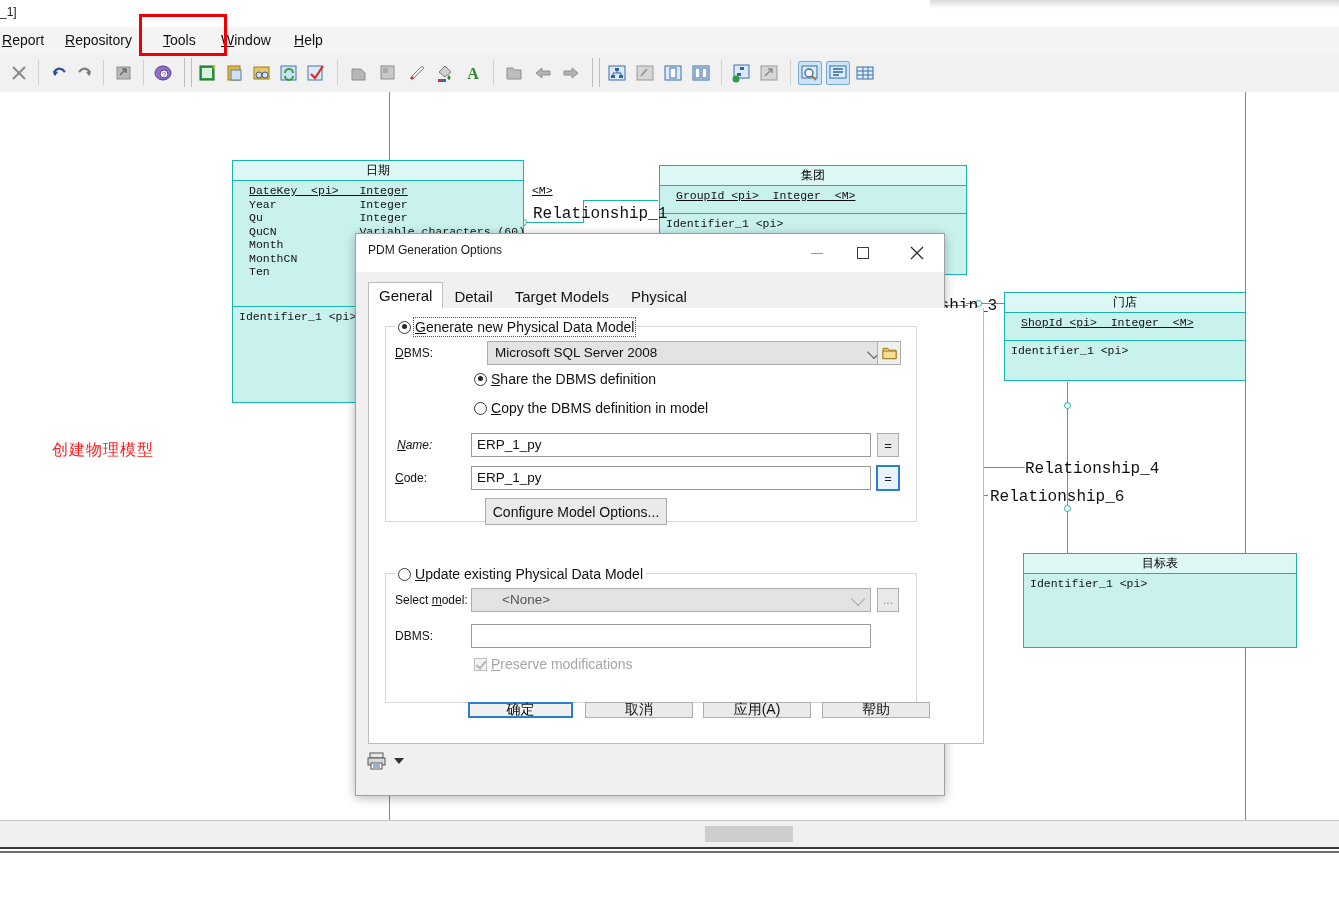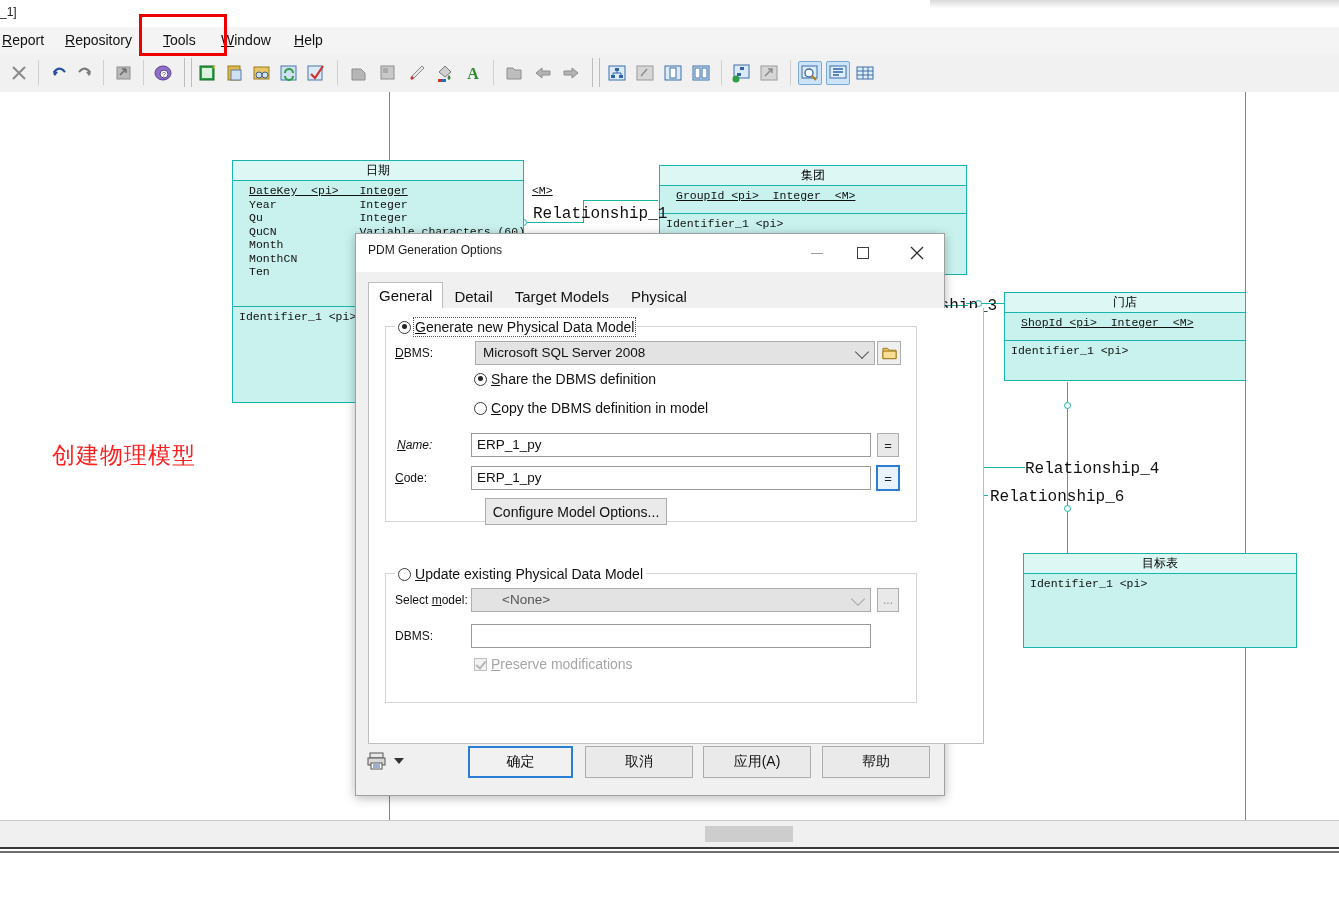--- a/index.html
+++ b/index.html
@@ -48,21 +48,21 @@
     line-height:13.5px;white-space:pre;color:#111;}
   .attr .u{text-decoration:underline;}
 
   .rel-label{position:absolute;font-family:"Liberation Mono","DejaVu Sans Mono",monospace;
     font-size:16px;color:#111;white-space:nowrap;}
   .link{position:absolute;background:#19b5ad;}
   .lh{height:1px;} .lv{width:1px;}
   .circ{position:absolute;width:7px;height:7px;border:1px solid #19b5ad;border-radius:50%;
     background:#fff;box-sizing:border-box;}
 
-  .red-note{position:absolute;color:#fd2020;font-size:23px;letter-spacing:1px;
+  .red-note{position:absolute;color:#fd2020;font-size:16px;letter-spacing:1px;
     font-family:"DejaVu Sans",sans-serif;}
 
   
   .hscroll{position:absolute;left:0;top:820px;width:1339px;height:26px;background:#f0f0f0;
     border-top:1px solid #c8c8c8;}
   .hscroll .thumb{position:absolute;left:705px;top:5px;width:88px;height:16px;background:#cdcdcd;}
   .botline1{position:absolute;left:0;top:847px;width:1339px;height:2px;background:#3a3a3a;}
   .botline2{position:absolute;left:0;top:851px;width:1339px;height:2px;background:#6e6e6e;}
   .bottom-area{position:absolute;left:0;top:853px;width:1339px;height:69px;background:#ffffff;}
 
@@ -112,21 +112,21 @@
   .sqbtn.focus{border:2px solid #2a7fd4;background:#eaf3fb;}
   .foldbtn{position:absolute;width:24px;height:24px;border:1px solid #adadad;background:#efefef;
     box-sizing:border-box;display:flex;align-items:center;justify-content:center;}
   .btn{position:absolute;border:1px solid #adadad;background:#eaeaea;box-sizing:border-box;
     display:flex;align-items:center;justify-content:center;font-size:14px;color:#111;}
   .chk{width:13px;height:13px;border:1.3px solid #c0c0c0;background:#f3f3f3;box-sizing:border-box;
     display:inline-block;position:relative;flex:0 0 auto;}
   .chk.on:after{content:"";position:absolute;left:3px;top:0px;width:4px;height:8px;
     border-right:2px solid #b7b7b7;border-bottom:2px solid #b7b7b7;transform:rotate(40deg);}
 
-  .dlgbtn{position:absolute;top:746px;height:32px;border:1px solid #adadad;background:#eaeaea;
+  .dlgbtn{position:absolute;top:702px;height:16px;border:1px solid #adadad;background:#eaeaea;
     box-sizing:border-box;display:flex;align-items:center;justify-content:center;font-size:14px;color:#111;}
   .dlgbtn.primary{border:2px solid #2a7fd4;background:#f1f1f1;}
   .printicon{position:absolute;left:366px;top:750px;width:22px;height:22px;}
   .printcaret{position:absolute;left:394px;top:758px;width:0;height:0;
     border-left:5px solid transparent;border-right:5px solid transparent;border-top:6px solid #333;}
 </style>
 </head>
 <body>
 
 <div class="app">
@@ -426,21 +426,21 @@
 
       <div class="panel">
 
         <div class="gbox" style="left:16px;top:18px;width:532px;height:196px;"></div>
         <div class="glegend" style="left:26px;top:11px;">
           <span class="radio on"></span>
           <span class="lbl dotted"><u>G</u>enerate new Physical Data Model</span>
         </div>
 
         <div class="fld-label" style="left:26px;top:38px;"><u>D</u>BMS:</div>
-        <div class="combo" style="left:106px;top:33px;width:400px;">
+        <div class="combo" style="left:118px;top:33px;width:400px;">
           <span>Microsoft SQL Server 2008</span>
           <span class="chev"></span>
         </div>
         <div class="foldbtn" style="left:508px;top:33px;">
           <svg width="15" height="14" viewBox="0 0 16 14">
               <path d="M1 2 h5 l1.5 2 H15 v9 H1 z" fill="#f0c060" stroke="#9b7b1a"></path>
               <path d="M1 5 h14 v8 H1 z" fill="#fadd93" stroke="#9b7b1a"></path>
             </svg>
         </div>
 

